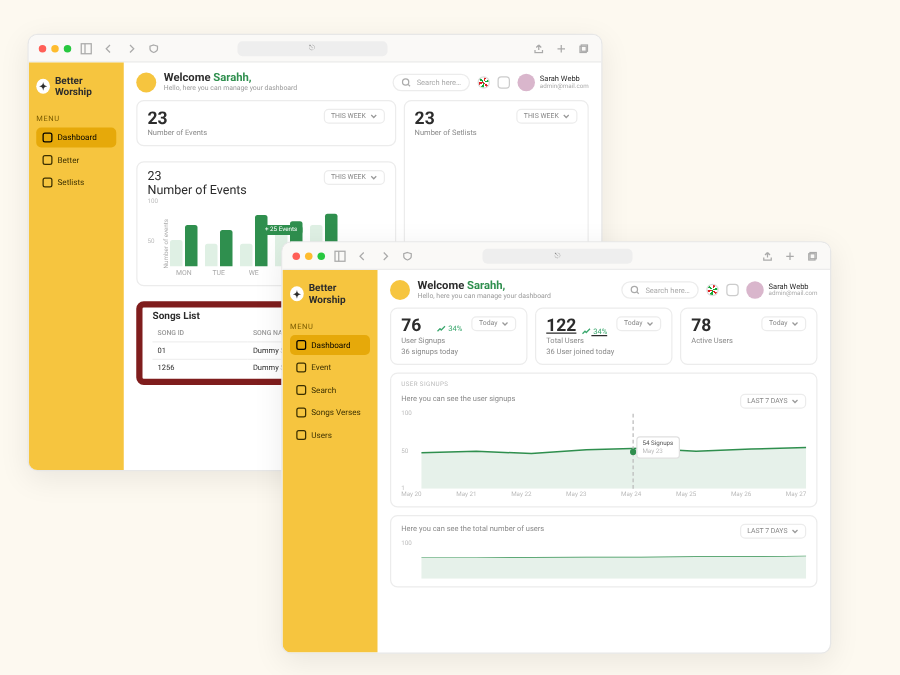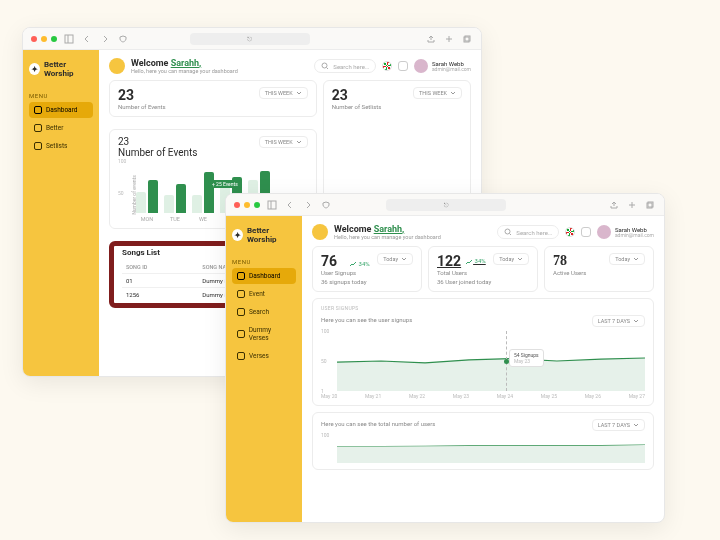--- a/index.html
+++ b/index.html
@@ -65,21 +65,21 @@
     cursor:pointer;
   }
   .sb-item.active { background:#e6a90a; color:#000; }
   .sb-ico { width:8px; height:8px; border:1px solid currentColor; border-radius:2px;}
 
   .main { flex:1; padding:8px 10px; overflow:hidden; }
   .topbar { display:flex; align-items:center; justify-content:space-between; margin-bottom:6px;}
   .welcome { display:flex; align-items:center; gap:6px;}
   .avatar-sm { width:16px; height:16px; border-radius:50%; background:#f6c53f;}
   .welcome h1 { font-size:9px; font-weight:700; }
-  .welcome h1 span.name { color:#2f8f4e;text-decoration:underline; }
+  .welcome h1 span.name { color:#2f8f4e; }
   .welcome p { font-size:5.5px; color:#9a9a9a; }
   .topbar-right { display:flex; align-items:center; gap:6px;}
   .search {
     display:flex; align-items:center; gap:4px;
     border:1px solid #ececec; border-radius:10px;
     padding:2px 6px; font-size:6px; color:#aaa;
     background:#fff;
   }
   .flag { width:10px; height:10px; border-radius:50%; background:
     repeating-conic-gradient(#d22 0 30deg,#fff 30deg 60deg,#1a3 60deg 90deg,#fff 90deg 120deg);
@@ -471,25 +471,25 @@
       <div class="sb-item">
           <div class="sb-ico"></div>
           <span>Event</span>
         </div>
       <div class="sb-item">
           <div class="sb-ico"></div>
           <span>Search</span>
         </div>
       <div class="sb-item">
           <div class="sb-ico"></div>
-          <span>Dummy Verses</span>
+          <span>Songs Verses</span>
         </div>
       <div class="sb-item">
           <div class="sb-ico"></div>
-          <span>Verses</span>
+          <span>Users</span>
         </div>
     </div>
     <div class="main">
       <div class="topbar">
         <div class="welcome">
           <div class="avatar-sm"></div>
           <div>
             <h1><span>Welcome</span> <span class="name">Sarahh,</span></h1>
             <p>Hello, here you can manage your dashboard</p>
           </div>
@@ -528,38 +528,38 @@
               </div>
               <div class="drop">Today <svg width="6" height="6" viewBox="0 0 6 6">
                   <path d="M1 2l2 2 2-2" fill="none" stroke="#999"></path>
                 </svg></div>
             </div>
             <div class="sub">36 signups today</div>
           </div>
           <div class="card">
             <div class="top">
               <div>
-                <div style="display:flex;align-items:center;gap:4px;text-decoration:underline;">
+                <div style="display:flex;align-items:flex-end;gap:4px;text-decoration:underline;">
                   <span class="val">122</span>
                   <span class="pct"><svg width="8" height="6" viewBox="0 0 8 6">
                       <path d="M1 5l2-2 1 1 3-3" fill="none" stroke="#3aa76d"></path>
                     </svg> 34%</span>
                 </div>
                 <div class="lbl">Total Users</div>
               </div>
               <div class="drop">Today <svg width="6" height="6" viewBox="0 0 6 6">
                   <path d="M1 2l2 2 2-2" fill="none" stroke="#999"></path>
                 </svg></div>
             </div>
             <div class="sub">36 User joined today</div>
           </div>
           <div class="card">
             <div class="top">
               <div>
-                <div style="display:flex;align-items:baseline;gap:4px;font-family:Liberation Serif, serif;">
+                <div style="display:flex;align-items:baseline;gap:4px;">
                   <span class="val">78</span>
                 </div>
                 <div class="lbl">Active Users</div>
               </div>
               <div class="drop">Today <svg width="6" height="6" viewBox="0 0 6 6">
                   <path d="M1 2l2 2 2-2" fill="none" stroke="#999"></path>
                 </svg></div>
             </div>
           </div>
         </div>

